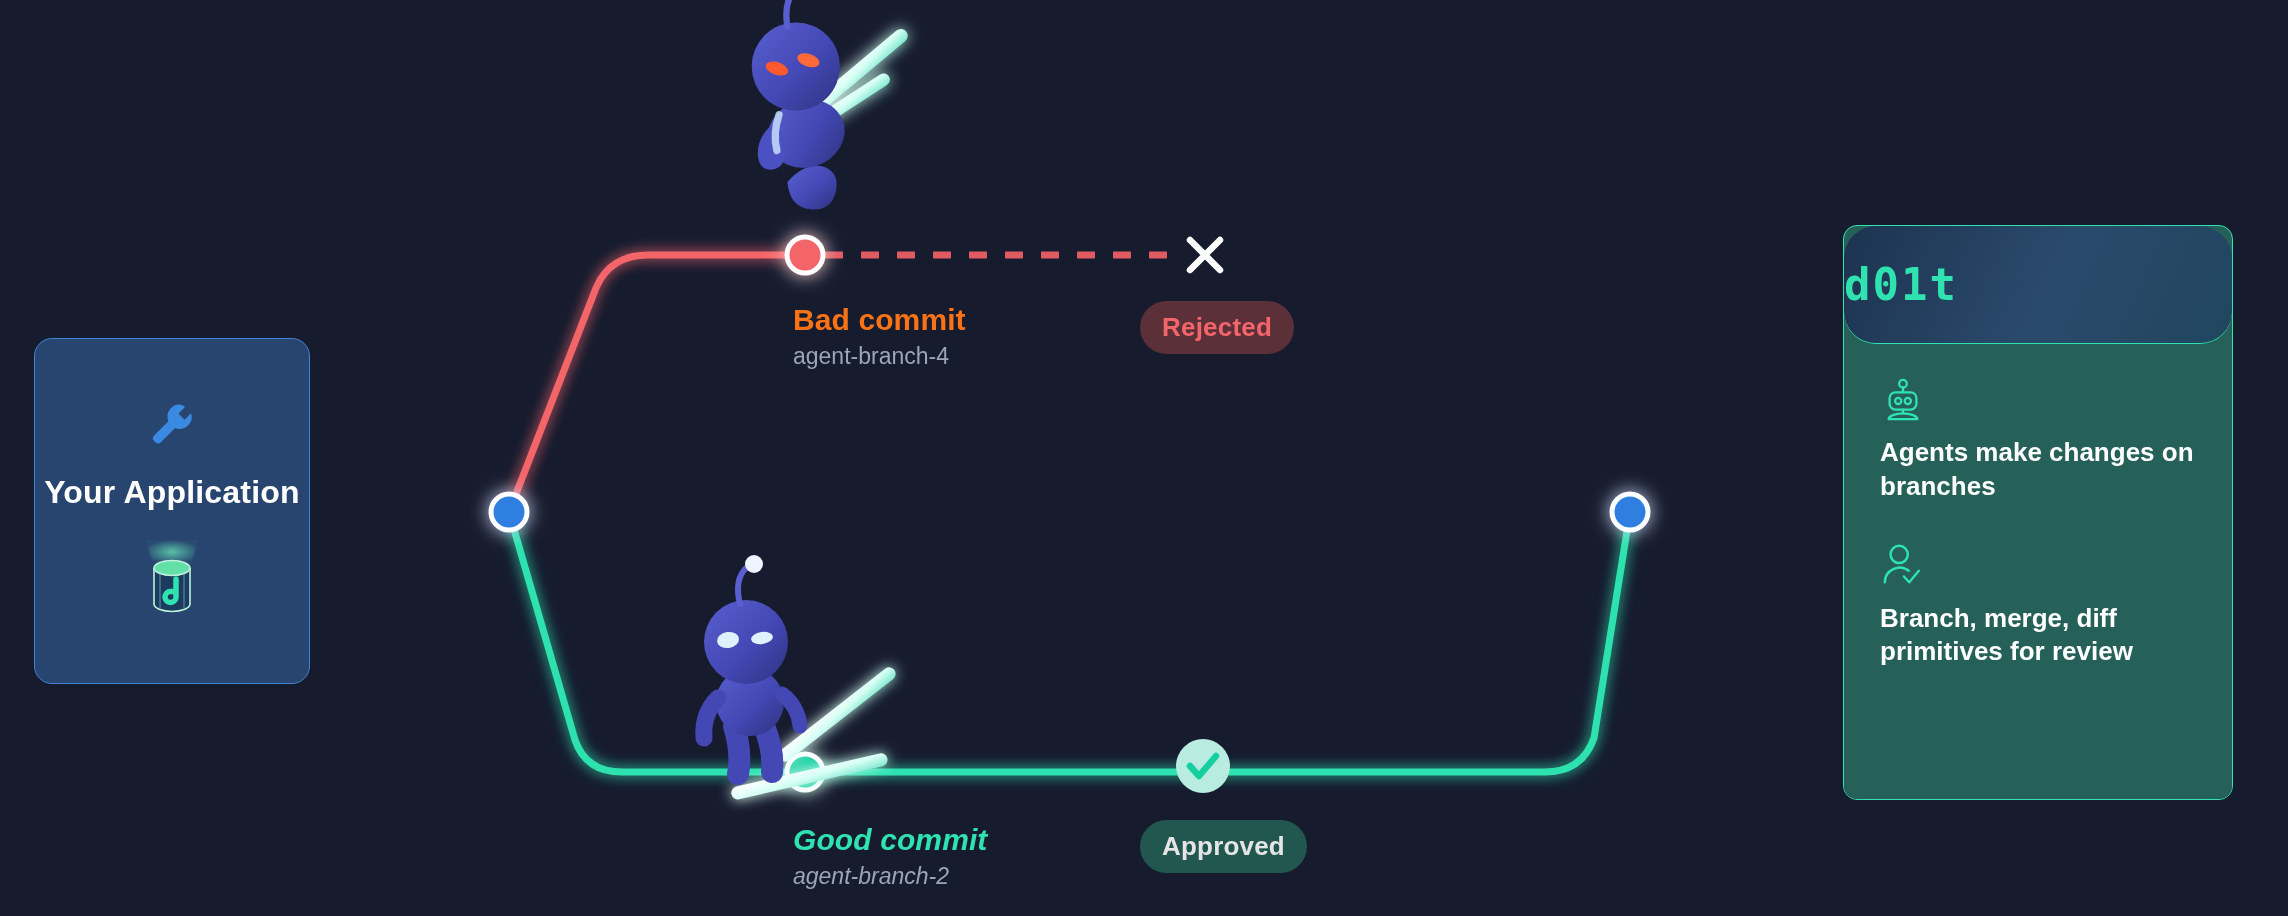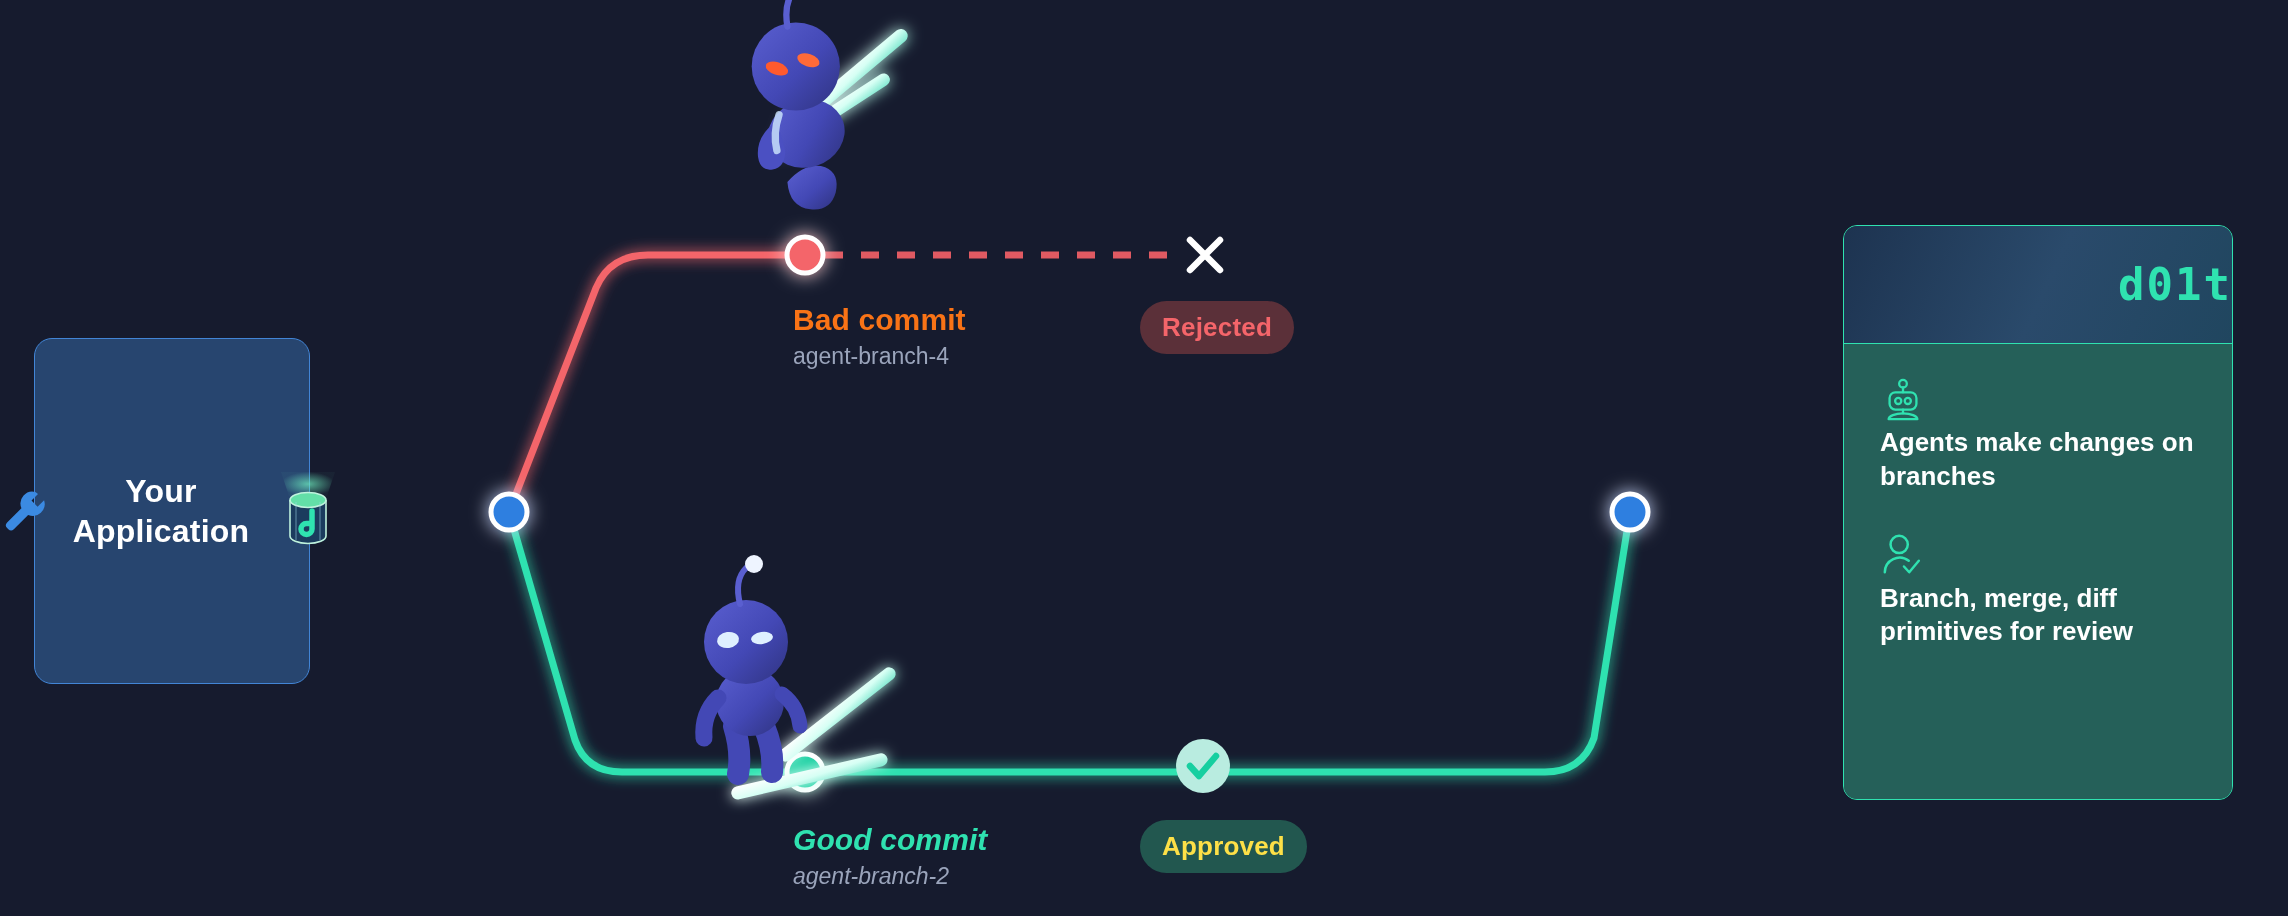--- a/index.html
+++ b/index.html
@@ -24,21 +24,21 @@
   }
 
   
   .app-card {
     position:absolute;
     left:34px; top:338px;
     width:276px; height:346px;
     background:#27456f;
     border:1.5px solid #4285d6;
     border-radius:18px;
-    display:flex; 
+    display:flex; flex-direction:column;
     align-items:center; justify-content:center;
     gap:22px;
   }
   .app-card .wrench { line-height:0; }
   .app-title {
     color:#ffffff;
     font-size:32px;
     font-weight:bold;
     text-align:center;
     line-height:1.26;
@@ -74,57 +74,57 @@
     letter-spacing:.2px;
     white-space:nowrap;
   }
   .badge.rejected {
     background:#5b3039;
     color:#f4656a;
     padding:11px 22px;
   }
   .badge.approved {
     background:#22574f;
-    color:#fde047;
+    color:#e5e5e5;
     padding:11px 22px;
   }
 
   
   .dolt-panel {
     position:absolute;
     left:1843px; top:225px;
     width:390px; height:575px;
     border:1.5px solid #2fe2b0;
     border-radius:14px;
     overflow:hidden;
     background:#256059;
     display:flex; flex-direction:column;
   }
   .dolt-header {
     height:118px;
     flex:0 0 118px;
     background:linear-gradient(115deg,#1d3350 0%,#2a4a6b 52%,#20465f 100%);
     border-bottom:1.5px solid #2fe2b0;
-    display:flex; align-items:center; justify-content:flex-end;
+    display:flex; align-items:center; justify-content:flex-start;border-radius:32px;
   }
   .dolt-logo {
     color:#2fe2b0;
     font-family:"DejaVu Sans Mono","Liberation Mono",monospace;
     font-size:44px;
     font-weight:bold;
     letter-spacing:2px;
   }
   .dolt-body {
     flex:1 1 auto;
     background:#256059;
     padding:32px 36px 0 36px;
     display:flex; flex-direction:column;
     gap:38px;
   }
-  .feature { display:flex; flex-direction:column; gap:4px; }
+  .feature { display:flex; flex-direction:column; gap:14px; }
   .feature-icon { line-height:0; }
   .feature-text {
     color:#ffffff;
     font-size:26px;
     font-weight:bold;
     line-height:1.3;
   }
 </style>
 </head>
 <body>

